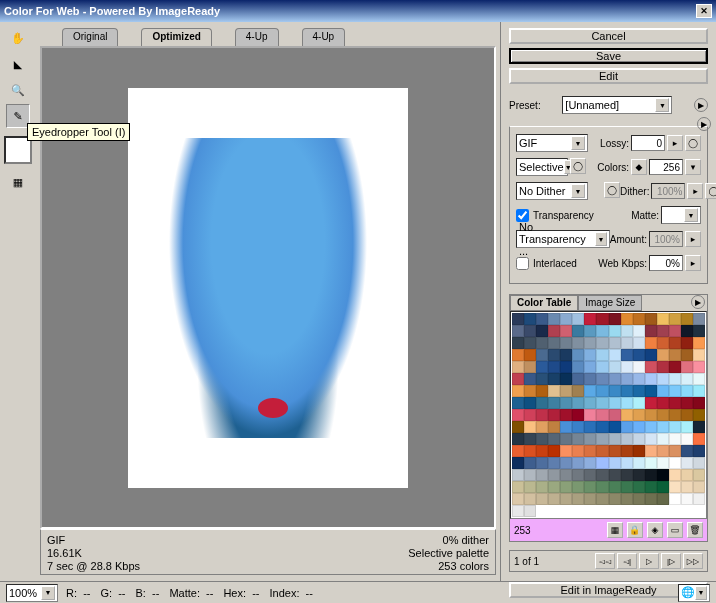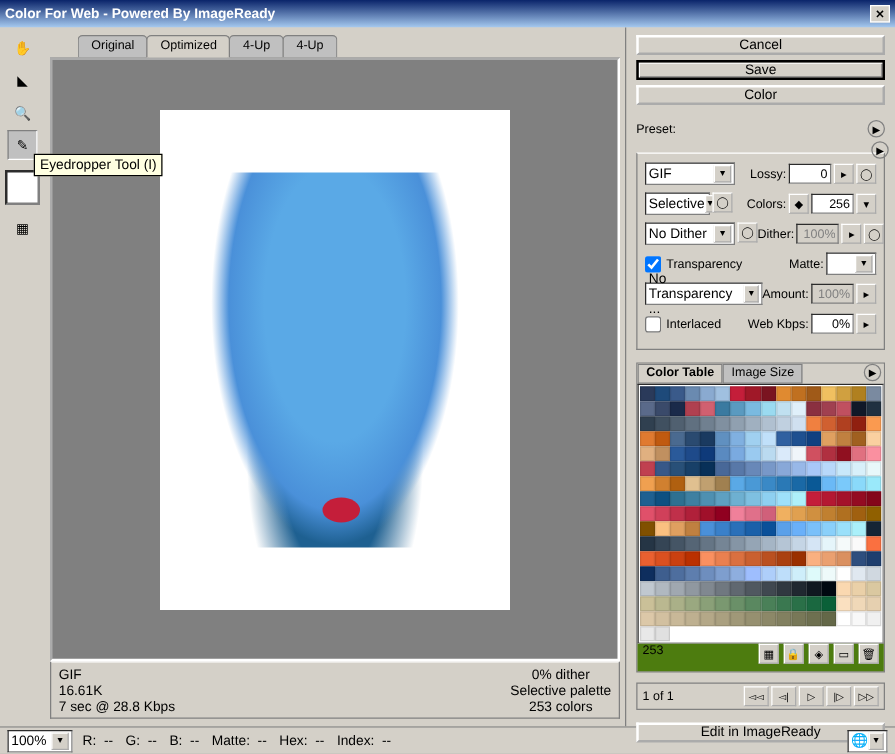--- a/index.html
+++ b/index.html
@@ -9,23 +9,23 @@
 .titlebar-btn { width: 16px; height: 14px; background: #d4d0c8; border: 1px solid #fff; color: black; font-size: 9px; display: flex; align-items: center; justify-content: center; cursor: pointer; }
 
 .main { display: flex; height: 559px; }
 .toolbar { width: 36px; background: #d4d0c8; padding: 4px 2px; display: flex; flex-direction: column; align-items: center; gap: 2px; }
 .tool-btn { width: 24px; height: 24px; background: #d4d0c8; border: 1px solid #d4d0c8; display: flex; align-items: center; justify-content: center; cursor: pointer; position: relative; }
 .tool-btn.pressed { border: 1px solid #808080; border-bottom-color: #fff; border-right-color: #fff; background: #c0c0c0; }
 .tooltip { position: absolute; left: 20px; top: 18px; background: #ffffe1; border: 1px solid #000; padding: 2px 4px; white-space: nowrap; z-index: 100; }
 .swatch-box { width: 28px; height: 28px; background: white; border: 2px inset #808080; margin-top: 6px; }
 
 .center-area { flex: 1; background: #d4d0c8; padding: 6px 4px; display: flex; flex-direction: column; }
-.tabs { display: flex; height: 18px; margin-left: 22px; }
+.tabs { display: flex; height: 18px; margin-left: 22px; gap: 24px; }
 .tab { padding: 2px 10px; background: #c0c0c0; border: 1px solid #808080; border-bottom: none; border-radius: 4px 4px 0 0; margin-right: -1px; cursor: pointer; font-size: 10px; }
-.tab.active { background: #d4d0c8; font-weight: normal; z-index: 2; }
+.tab.active { background: #d4d0c8; font-weight: bold; z-index: 2; }
 .preview-wrap { flex: 1; background: #808080; border: 2px inset #fff; display: flex; align-items: center; justify-content: center; padding: 20px; }
 .preview-img { background: white; width: 280px; height: 400px; display: flex; align-items: center; justify-content: center; color: #4a90d9; font-size: 48px; position: relative; overflow: hidden; }
 .genie-placeholder { width: 200px; height: 300px; background: radial-gradient(ellipse at 50% 35%, #5aa9e6 40%, #4a90d9 60%, transparent 70%), radial-gradient(ellipse at 50% 75%, #1e6091 30%, transparent 50%); position: relative; }
 .genie-placeholder::after { content: ""; position: absolute; bottom: 20px; left: 45%; width: 30px; height: 20px; background: #c41e3a; border-radius: 50%; }
 .info-bar { height: 46px; background: #d4d0c8; border: 1px solid #808080; border-top-color: #fff; padding: 4px 6px; display: flex; justify-content: space-between; font-size: 10px; }
 .info-col { line-height: 13px; }
 
 .right-panel { width: 216px; background: #d4d0c8; padding: 6px 8px; display: flex; flex-direction: column; gap: 2px; border-left: 1px solid #808080; }
 .big-btn { height: 21px; background: #d4d0c8; border: 2px outset #fff; cursor: pointer; margin-bottom: 2px; }
 .big-btn.primary { border: 2px solid #000; box-shadow: inset 1px 1px 0 #fff, inset -1px -1px 0 #808080; }
@@ -40,21 +40,21 @@
 .chk { width: 13px; height: 13px; }
 .icon-btn { width: 16px; height: 16px; background: #d4d0c8; border: 1px outset #fff; cursor: pointer; display: flex; align-items: center; justify-content: center; font-size: 9px; }
 .flyout-btn { width: 14px; height: 14px; border: 1px solid #808080; border-radius: 50%; display: flex; align-items: center; justify-content: center; font-size: 8px; cursor: pointer; position: absolute; }
 
 .color-table-section { border: 1px solid #808080; margin-top: 8px; flex: 1; display: flex; flex-direction: column; position: relative; }
 .ct-tabs { display: flex; height: 16px; background: #d4d0c8; }
 .ct-tab { padding: 1px 6px; font-size: 10px; border: 1px solid #808080; background: #c0c0c0; cursor: pointer; }
 .ct-tab.active { background: #d4d0c8; font-weight: bold; }
 .color-grid { flex: 1; background: #fff; border: 1px inset #808080; display: grid; grid-template-columns: repeat(16, 1fr); grid-auto-rows: 12px; gap: 0; overflow: hidden; padding: 1px; }
 .sw { border: 0.5px solid rgba(0,0,0,0.1); }
-.ct-footer { height: 22px; display: flex; justify-content: space-between; padding: 0 4px; background: #4d7c0f; }
+.ct-footer { height: 22px; display: flex; align-items: center; justify-content: space-between; padding: 0 4px; background: #f0abfc; }
 .ct-icons { display: flex; gap: 4px; }
 
 .pager { height: 24px; display: flex; align-items: center; justify-content: space-between; margin-top: 6px; border: 1px solid #808080; padding: 2px 4px; }
 .pager-btns { display: flex; gap: 2px; }
 .pg-btn { width: 20px; height: 16px; background: #d4d0c8; border: 1px outset #fff; cursor: pointer; font-size: 8px; display: flex; align-items: center; justify-content: center; }
 
 .bottom-bar { height: 22px; background: #d4d0c8; display: flex; align-items: center; padding: 0 6px; gap: 8px; border-top: 1px solid #808080; }
 .zoom-dd { width: 52px; }
 .readout { font-size: 10px; display: flex; gap: 10px; flex: 1; }
 </style>
@@ -90,35 +90,39 @@
       <div class="preview-img">
         <div class="genie-placeholder"></div>
       </div>
     </div>
     <div class="info-bar">
       <div class="info-col">
         <div>GIF</div>
         <div>16.61K</div>
         <div>7 sec @ 28.8 Kbps</div>
       </div>
-      <div class="info-col" style="text-align:center">
+      <div class="info-col" style="text-align:right">
         <div>0% dither</div>
         <div>Selective palette</div>
         <div>253 colors</div>
       </div>
     </div>
   </div>
 
   <div class="right-panel">
     <button class="big-btn">Cancel</button>
     <button class="big-btn primary">Save</button>
-    <button class="big-btn">Color</button>
+    <button class="big-btn">Edit</button>
 
     <div class="row" style="margin-top:8px;position:relative">
       <span class="lbl">Preset:</span>
+      <div class="dd" style="width:110px">
+        <span>[Unnamed]</span>
+          <div class="dd-arrow">▼</div>
+      </div>
       <div class="flyout-btn" style="position:static">▶</div>
     </div>
 
     <div class="settings-group">
       <div class="flyout-btn" style="top:-10px;right:-4px">▶</div>
       <div class="row">
         <div class="dd" style="width:72px">
             <span>GIF</span>
             <div class="dd-arrow">▼</div>
           </div>
@@ -138,21 +142,21 @@
           <div class="icon-btn">◯</div>
         </div>
         <div style="display:flex;align-items:center;gap:2px">
           <span class="lbl">Colors:</span>
           <div class="icon-btn">◆</div>
           <input class="num-input" value="256" style="">
           <div class="icon-btn">▾</div>
         </div>
       </div>
       <div class="row">
-        <div style="display:flex;gap:2px">
+        <div style="display:flex;gap:16px">
           <div class="dd" style="width:72px">
               <span>No Dither</span>
               <div class="dd-arrow">▼</div>
             </div>
           <div class="icon-btn">◯</div>
         </div>
         <div style="display:flex;align-items:center;gap:2px">
           <span class="lbl">Dither:</span>
           <input class="num-input disabled" disabled="" value="100%" style="">
           <div class="icon-btn">▸</div>

